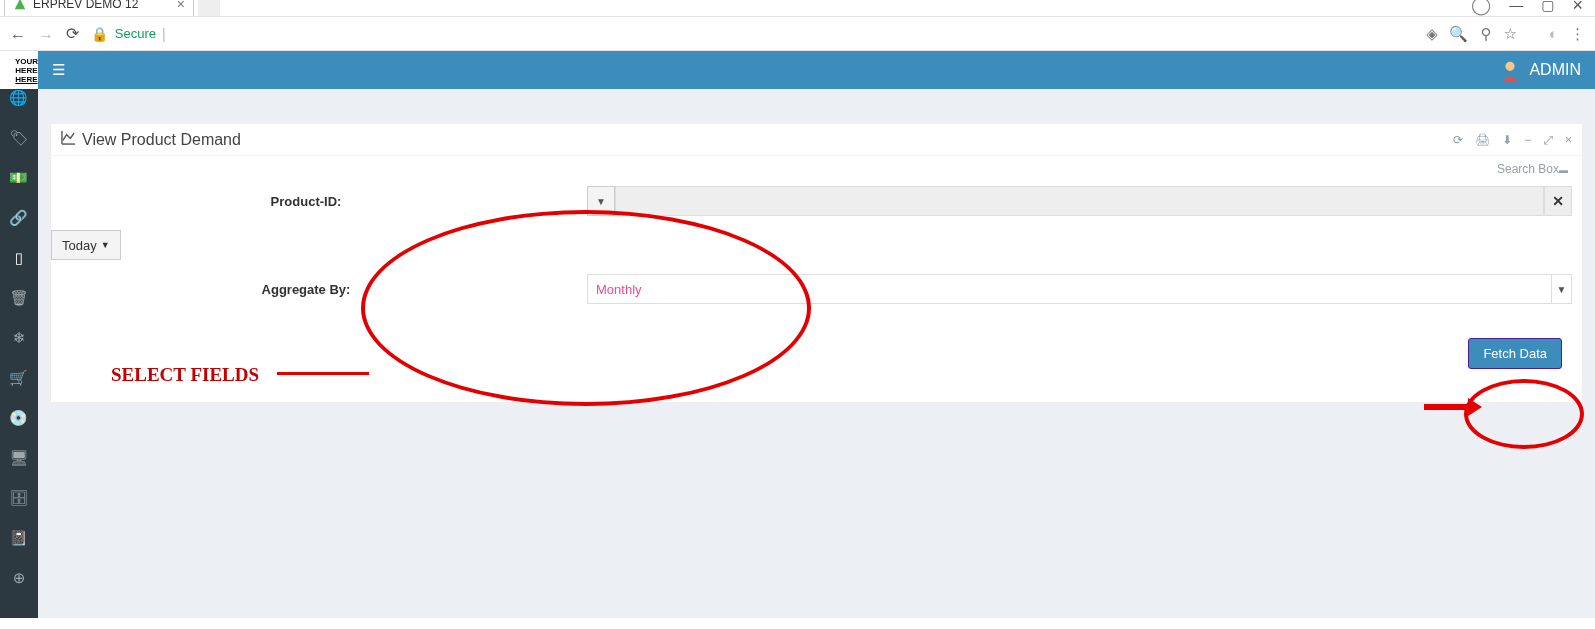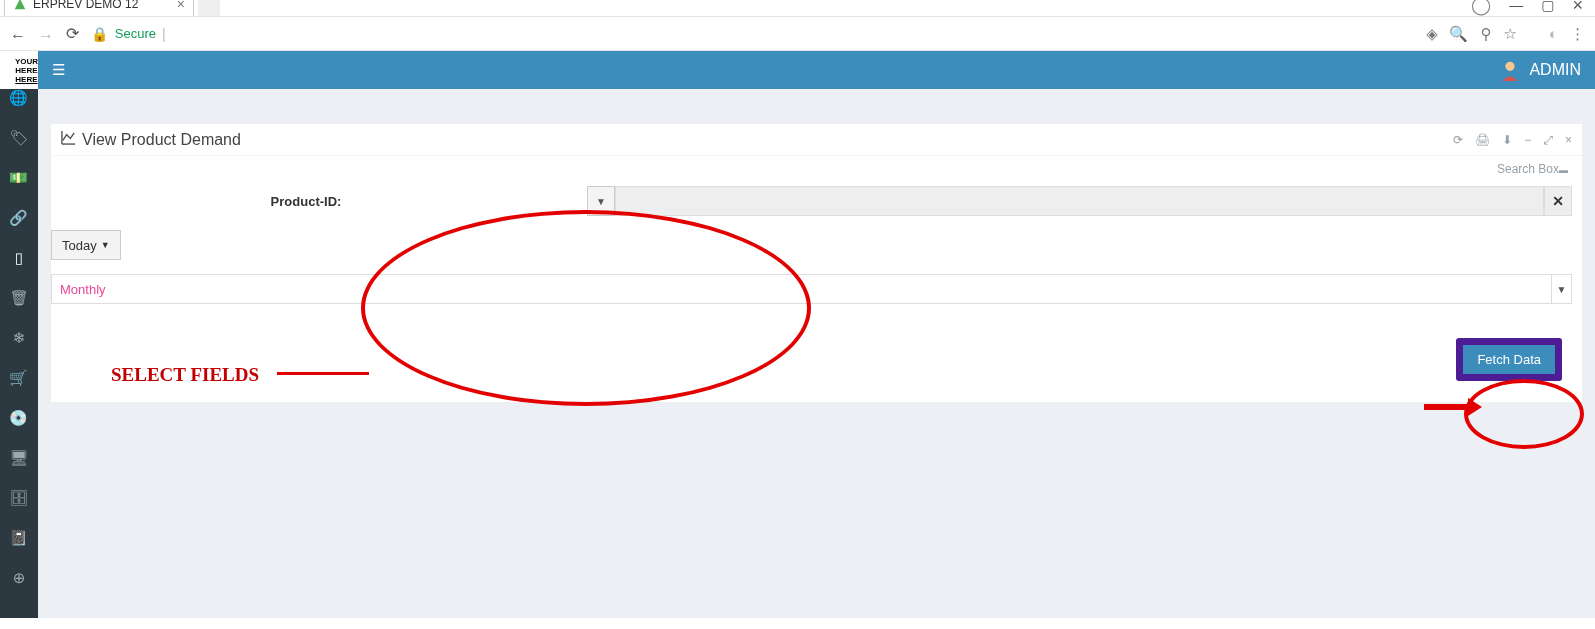--- a/index.html
+++ b/index.html
@@ -54,21 +54,21 @@
 .form-row { display: flex; align-items: center; margin-bottom: 14px; }
 .form-label { width: 536px; text-align: center; font-weight: bold; font-size: 13px; padding-right: 26px; color: #333; }
 .product-dropdown-btn { width: 28px; height: 30px; border: 1px solid #ccc; background: #f4f4f4; display: flex; align-items: center; justify-content: center; font-size: 10px; color: #555; }
 .product-input { flex: 1; height: 30px; border: 1px solid #ddd; background: #eee; margin-right: 0; }
 .clear-prod { width: 28px; height: 30px; border: 1px solid #ddd; background: #eee; display: flex; align-items: center; justify-content: center; font-size: 14px; font-weight: bold; color: #333; margin-right: 10px; }
 .duration-btn { height: 30px; border: 1px solid #ccc; background: #f4f4f4; padding: 0 10px; font-size: 13px; display: flex; align-items: center; gap: 4px; }
 .aggregate-select { flex: 1; height: 30px; border: 1px solid #ddd; padding: 0 8px; font-size: 13px; color: #ec4899; margin-right: 10px; appearance: none; background: #fff; }
 .aggregate-arrow { width: 20px; height: 30px; border: 1px solid #ddd; border-left: none; display: flex; align-items: center; justify-content: center; font-size: 10px; color: #555; margin-right: 10px; margin-left: -10px; background: #fff; }
 
 .fetch-row { text-align: right; padding-right: 20px; }
-.fetch-btn { background: #3c8dbc; color: #fff; border: 7px solid #4c1d95; padding: 7px 14px; font-size: 13px; border-radius: 3px; cursor: pointer; }
+.fetch-btn { background: #3c8dbc; color: #fff; border: 1px solid #4c1d95; padding: 7px 14px; font-size: 13px; border-radius: 3px; cursor: pointer; }
 
 
 .annotation-ellipse { position: absolute; border: 4px solid #e30000; border-radius: 50%; pointer-events: none; }
 .ellipse-main { top: 86px; left: 310px; width: 450px; height: 196px; }
 .ellipse-btn { top: 255px; right: -2px; width: 120px; height: 70px; }
 .annot-text { position: absolute; top: 240px; left: 60px; color: #c20000; font-weight: bold; font-size: 19px; font-family: "Times New Roman", serif; }
 .annot-line { position: absolute; top: 248px; left: 226px; width: 92px; height: 3px; background: #e30000; }
 .annot-arrow { position: absolute; top: 280px; right: 112px; }
 .arrow-body { width: 46px; height: 6px; background: #e30000; }
 .arrow-head { width: 0; height: 0; border-top: 9px solid transparent; border-bottom: 9px solid transparent; border-left: 14px solid #e30000; position: absolute; right: -12px; top: -6px; }
@@ -189,20 +189,21 @@
         </div>
 
         <div class="form-row">
           <div class="duration-btn">
             <span>Today</span>
             <span style="font-size:9px;">▼</span>
           </div>
         </div>
 
         <div class="form-row">
+          <div class="form-label">Aggregate By:</div>
           <div class="aggregate-select" style="display:flex;align-items:center;">
             <span>Monthly</span>
           </div>
           <div class="aggregate-arrow">▼</div>
         </div>
       </div>
 
       <div class="fetch-row">
         <button class="fetch-btn">Fetch Data</button>
       </div>

